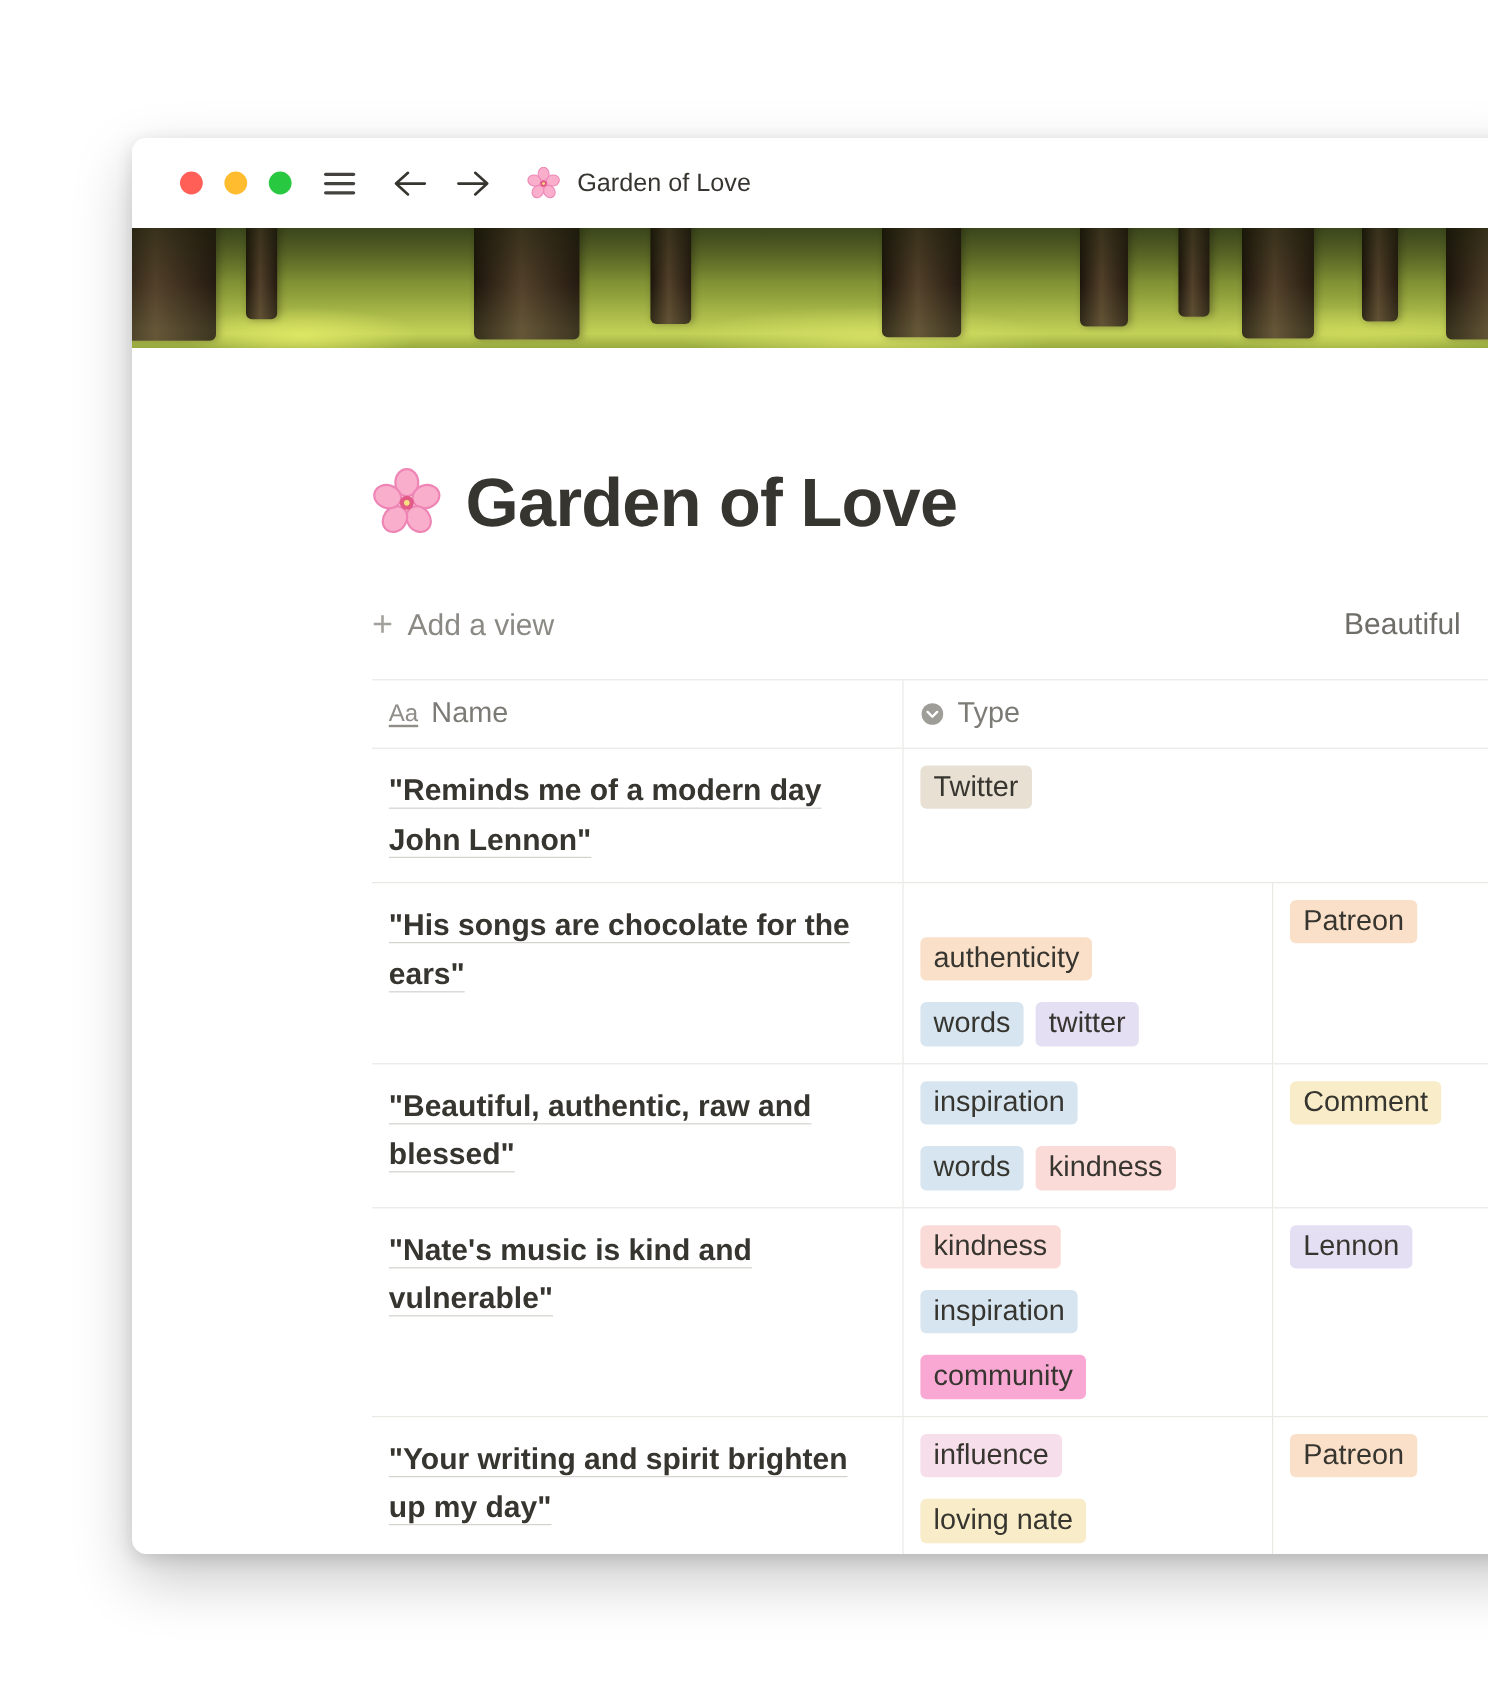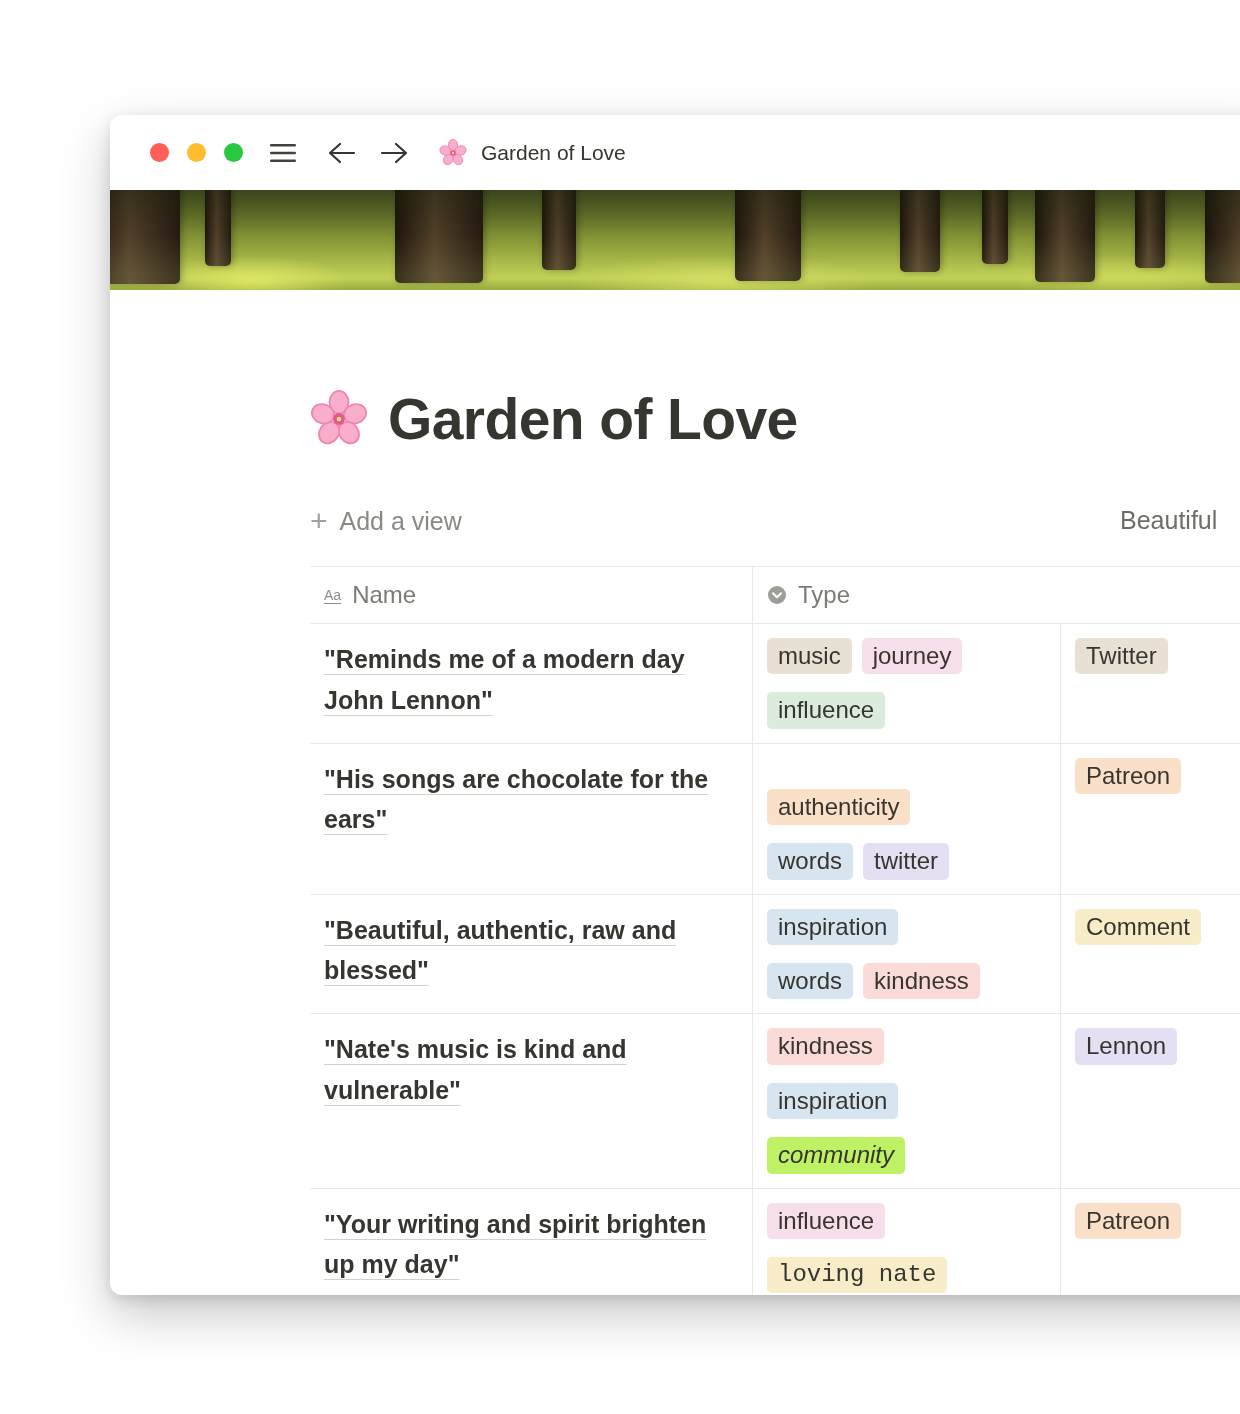--- a/index.html
+++ b/index.html
@@ -51,21 +51,21 @@
   .plus { font-size:30px; line-height:24px; color:#a3a19b; font-weight:300; }
   .properties { position:absolute; left:810px; top:6px; font-size:25px; color:#6f6d68;
     white-space:nowrap; background:none; border:none; cursor:pointer; font-family:inherit; }
 
   
   .table { margin-top:24px; width:1050px; }
   .trow { display:grid; grid-template-columns:442px 308px 300px; border-bottom:1px solid #e9e8e5; }
   .trow > .cell:nth-child(n+2) { border-left:1px solid #e9e8e5; }
   .thead { border-top:1px solid #e9e8e5; color:#7d7b76; }
   .hcell { display:flex; align-items:center; gap:11px; padding:14px; font-size:24px; cursor:pointer; }
-  .aa-icon { font-size:14px; color:#8f8d88; text-decoration:underline; text-underline-offset:3px; }
+  .aa-icon { font-size:20px; color:#8f8d88; text-decoration:underline; text-underline-offset:3px; }
 
   .name-cell { padding:15px 40px 15px 14px; cursor:pointer; }
   .name-text { font-size:25px; font-weight:600; line-height:1.62; color:#37352f;
     text-decoration:underline; text-decoration-color:#d4d2cc; text-underline-offset:6px; text-decoration-thickness:1px; }
 
   .tags-cell { padding:14px; display:flex; flex-wrap:wrap; gap:9px 10px; align-content:flex-start; cursor:pointer; }
   .br { flex-basis:100%; height:0; }
   .tag { font-size:24px; line-height:1.35; padding:2px 11px; border-radius:5px;
     background:#ededec; color:#37352f; white-space:nowrap; }
 
@@ -170,26 +170,20 @@
           </svg>
           <span>Type</span>
         </div>
       </div>
 
       <div class="trow">
         <div class="cell name-cell">
           <span class="name-text">"Reminds me of a modern day John Lennon"</span>
         </div>
         <div class="cell tags-cell">
-          <span class="tag" style="background-color: rgb(232, 224, 211);">music</span>
-          <span class="tag" style="background-color: rgb(246, 222, 235);">journey</span>
-          <i class="br"></i>
-          <span class="tag" style="background-color: rgb(219, 235, 220);">influence</span>
-        </div>
-        <div class="cell tags-cell">
           <span class="tag" style="background-color: rgb(232, 224, 211);">Twitter</span>
         </div>
       </div>
 
       <div class="trow">
         <div class="cell name-cell">
           <span class="name-text">"His songs are chocolate for the ears"</span>
         </div>
         <div class="cell tags-cell">
           <span class="tag" style="background-color: rgb(251, 224, 201); margin-top: 31px;">authenticity</span>
@@ -219,35 +213,35 @@
 
       <div class="trow">
         <div class="cell name-cell">
           <span class="name-text">"Nate's music is kind and vulnerable"</span>
         </div>
         <div class="cell tags-cell">
           <span class="tag" style="background-color: rgb(251, 219, 216);">kindness</span>
           <i class="br"></i>
           <span class="tag" style="background-color: rgb(215, 229, 241);">inspiration</span>
           <i class="br"></i>
-          <span class="tag" style="background-color: #bef264; font-style: italic;">community</span>
+          <span class="tag" style="background-color: #f9a8d4;">community</span>
         </div>
         <div class="cell tags-cell">
           <span class="tag" style="background-color: rgb(229, 223, 244);">Lennon</span>
         </div>
       </div>
 
       <div class="trow">
         <div class="cell name-cell">
           <span class="name-text">"Your writing and spirit brighten up my day"</span>
         </div>
         <div class="cell tags-cell">
           <span class="tag" style="background-color: rgb(246, 222, 235);">influence</span>
           <i class="br"></i>
-          <span class="tag" style="background-color: rgb(248, 236, 201); font-family: Liberation Mono, monospace;">loving nate</span>
+          <span class="tag" style="background-color: rgb(248, 236, 201);">loving nate</span>
         </div>
         <div class="cell tags-cell">
           <span class="tag" style="background-color: rgb(251, 224, 201);">Patreon</span>
         </div>
       </div>
 
       <div class="tfoot">
         <div class="foot-cell">
 
           <span class="count-value">6</span>

